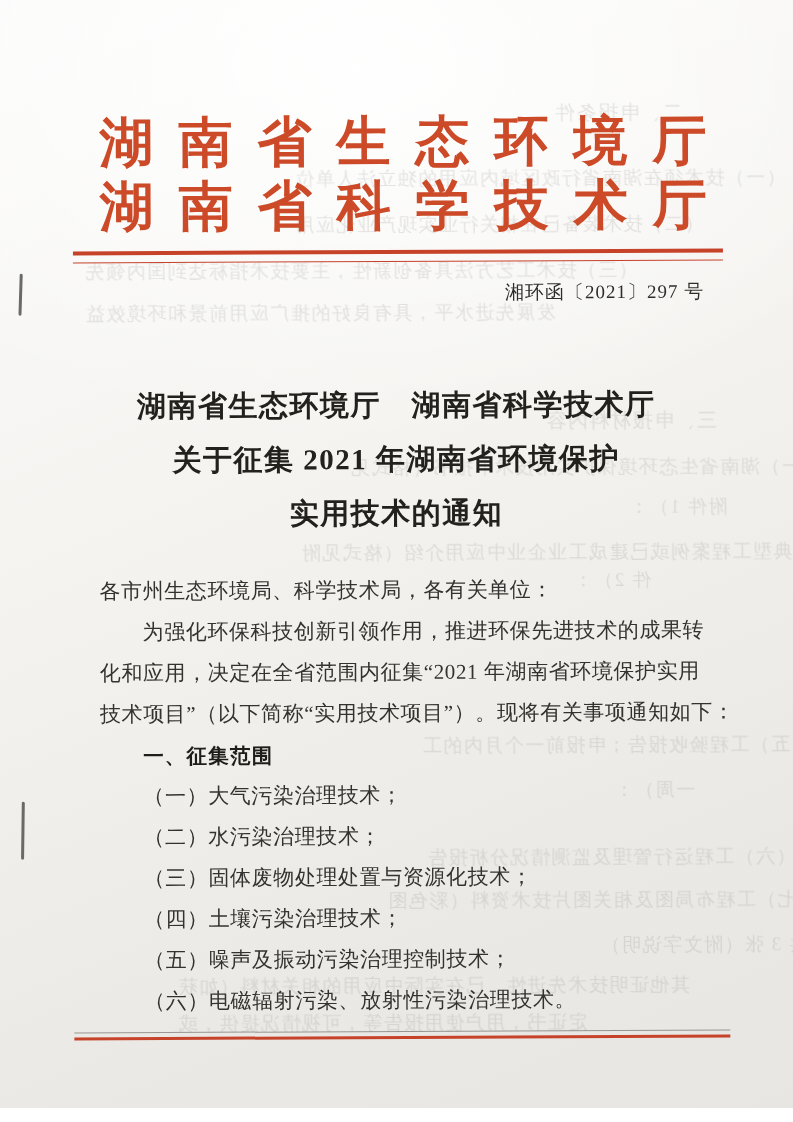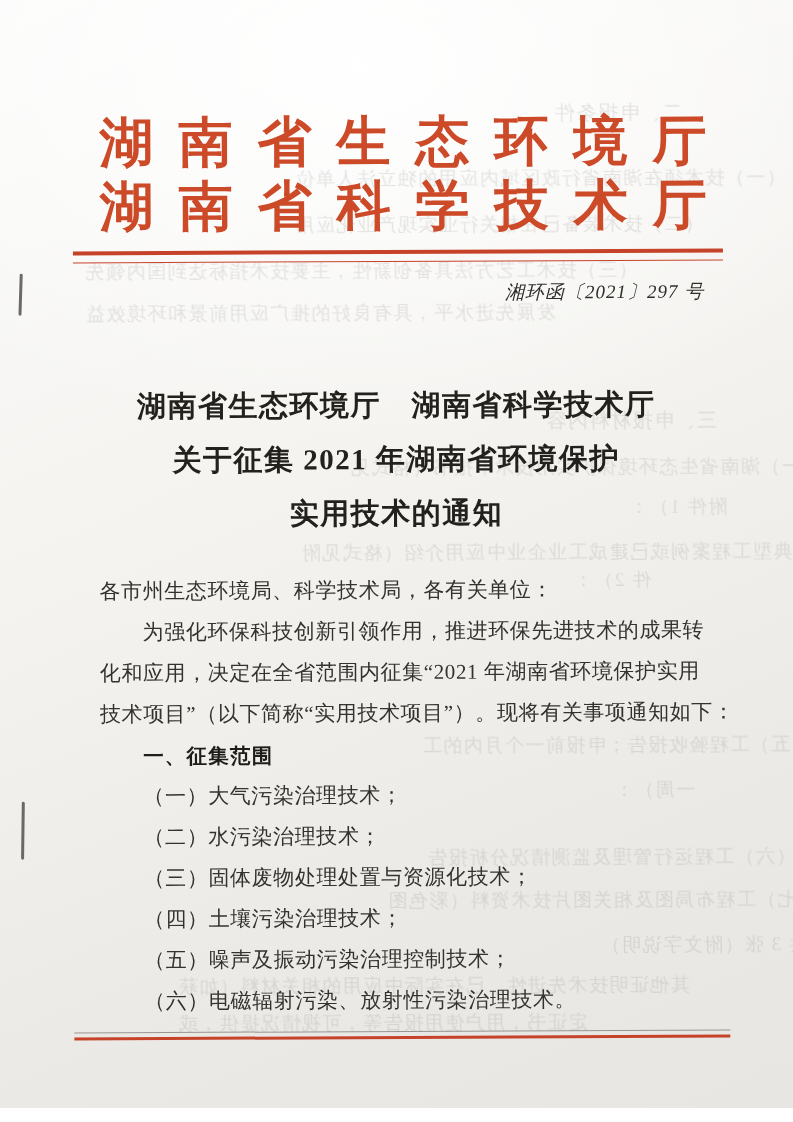--- a/index.html
+++ b/index.html
@@ -32,21 +32,21 @@
     position:absolute;left:16px;right:0;top:110px;text-align:center;
     color:#cc4a28;font-weight:bold;font-size:54px;line-height:64px;
     letter-spacing:25px;padding-left:25px;white-space:nowrap;
   }
   .red-rule{
     position:absolute;left:74px;top:250px;width:650px;height:7px;
     border-top:4px solid #c6432a;border-bottom:1px solid #c6432a;
   }
   .doc-number{
     position:absolute;top:280px;right:88px;
-    font-size:19px;letter-spacing:1px;color:#2e2d2a;white-space:nowrap;font-style:italic;
+    font-size:19px;letter-spacing:1px;color:#2e2d2a;white-space:nowrap;
   }
   .title-block{
     position:absolute;left:0;right:0;top:378px;text-align:center;
     font-size:29px;font-weight:bold;line-height:54px;letter-spacing:1.5px;
     color:#23211e;
   }
   .body-block{
     position:absolute;left:99px;top:570px;width:622px;
     font-size:21px;line-height:41px;letter-spacing:.6px;color:#343230;
   }

